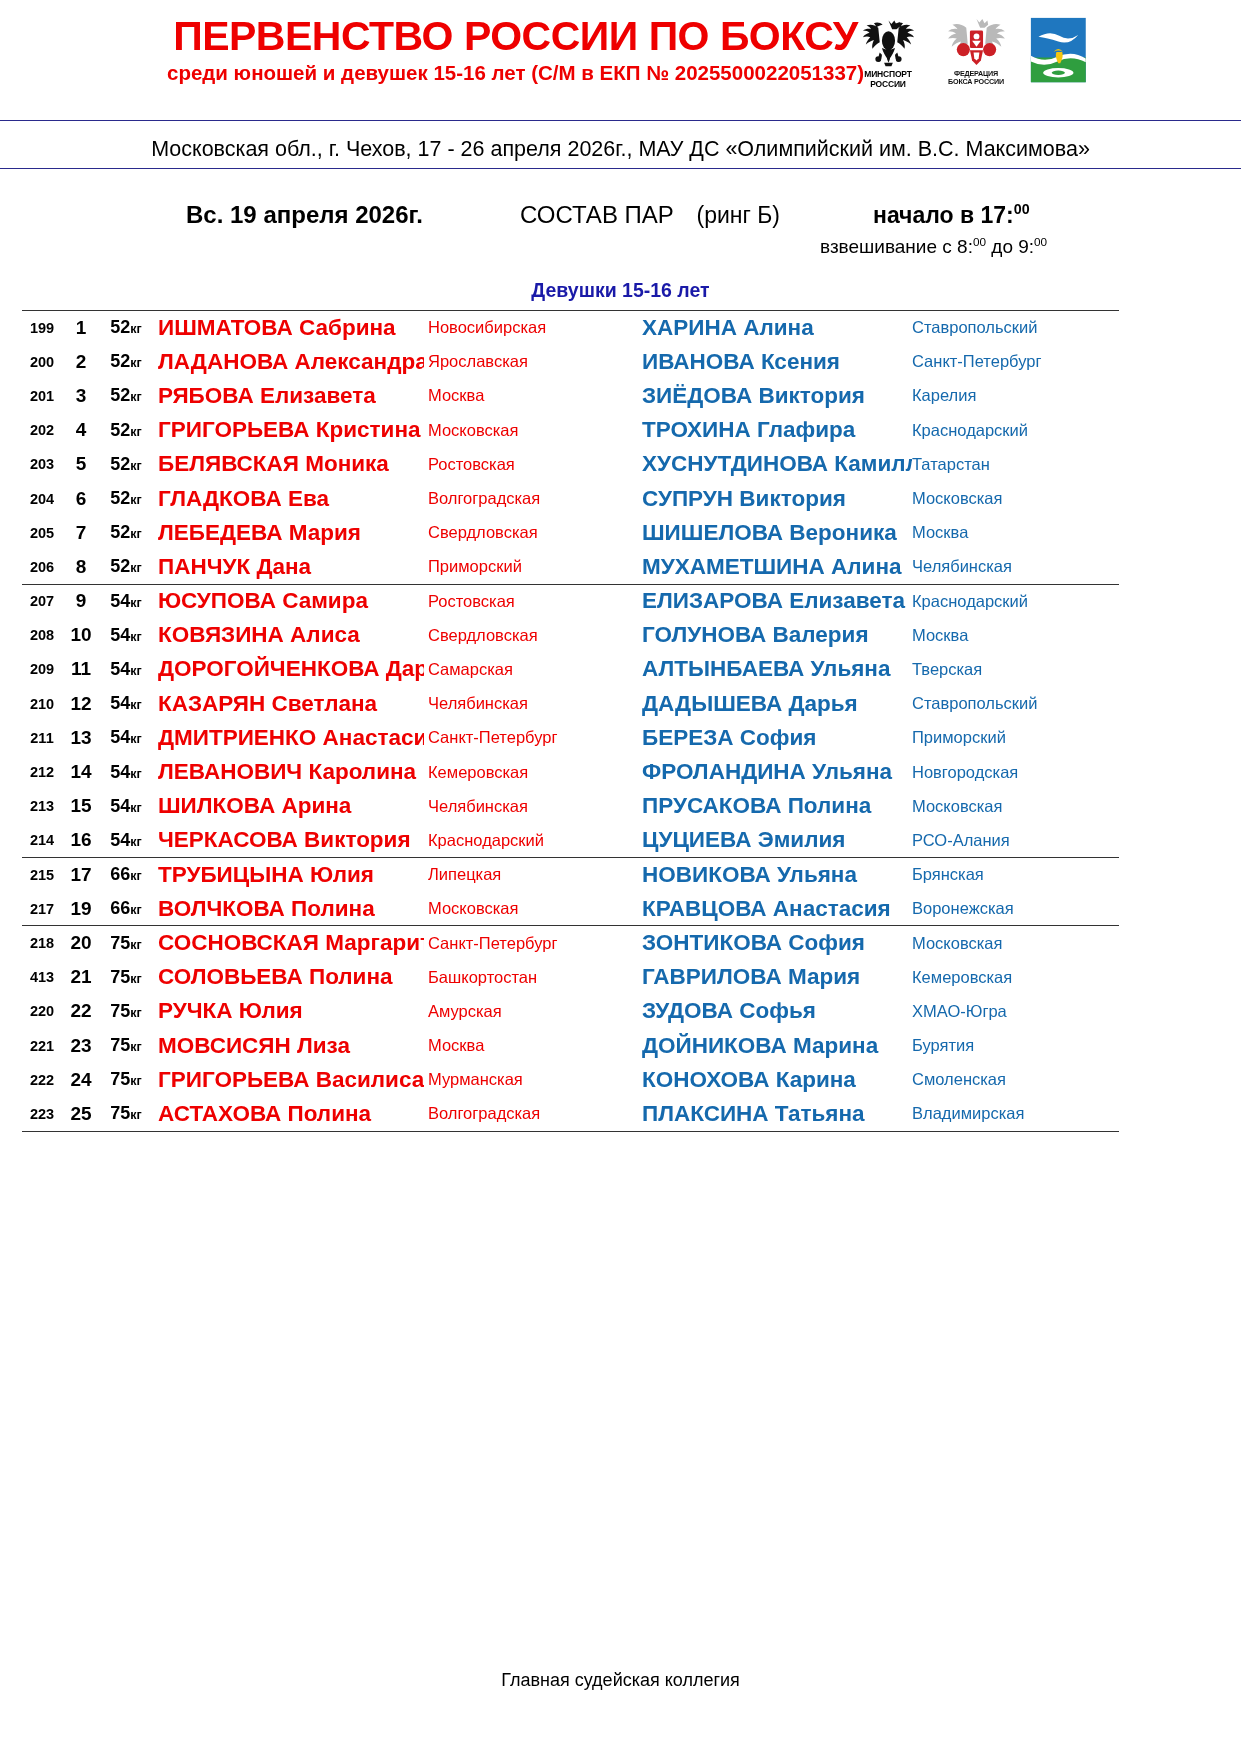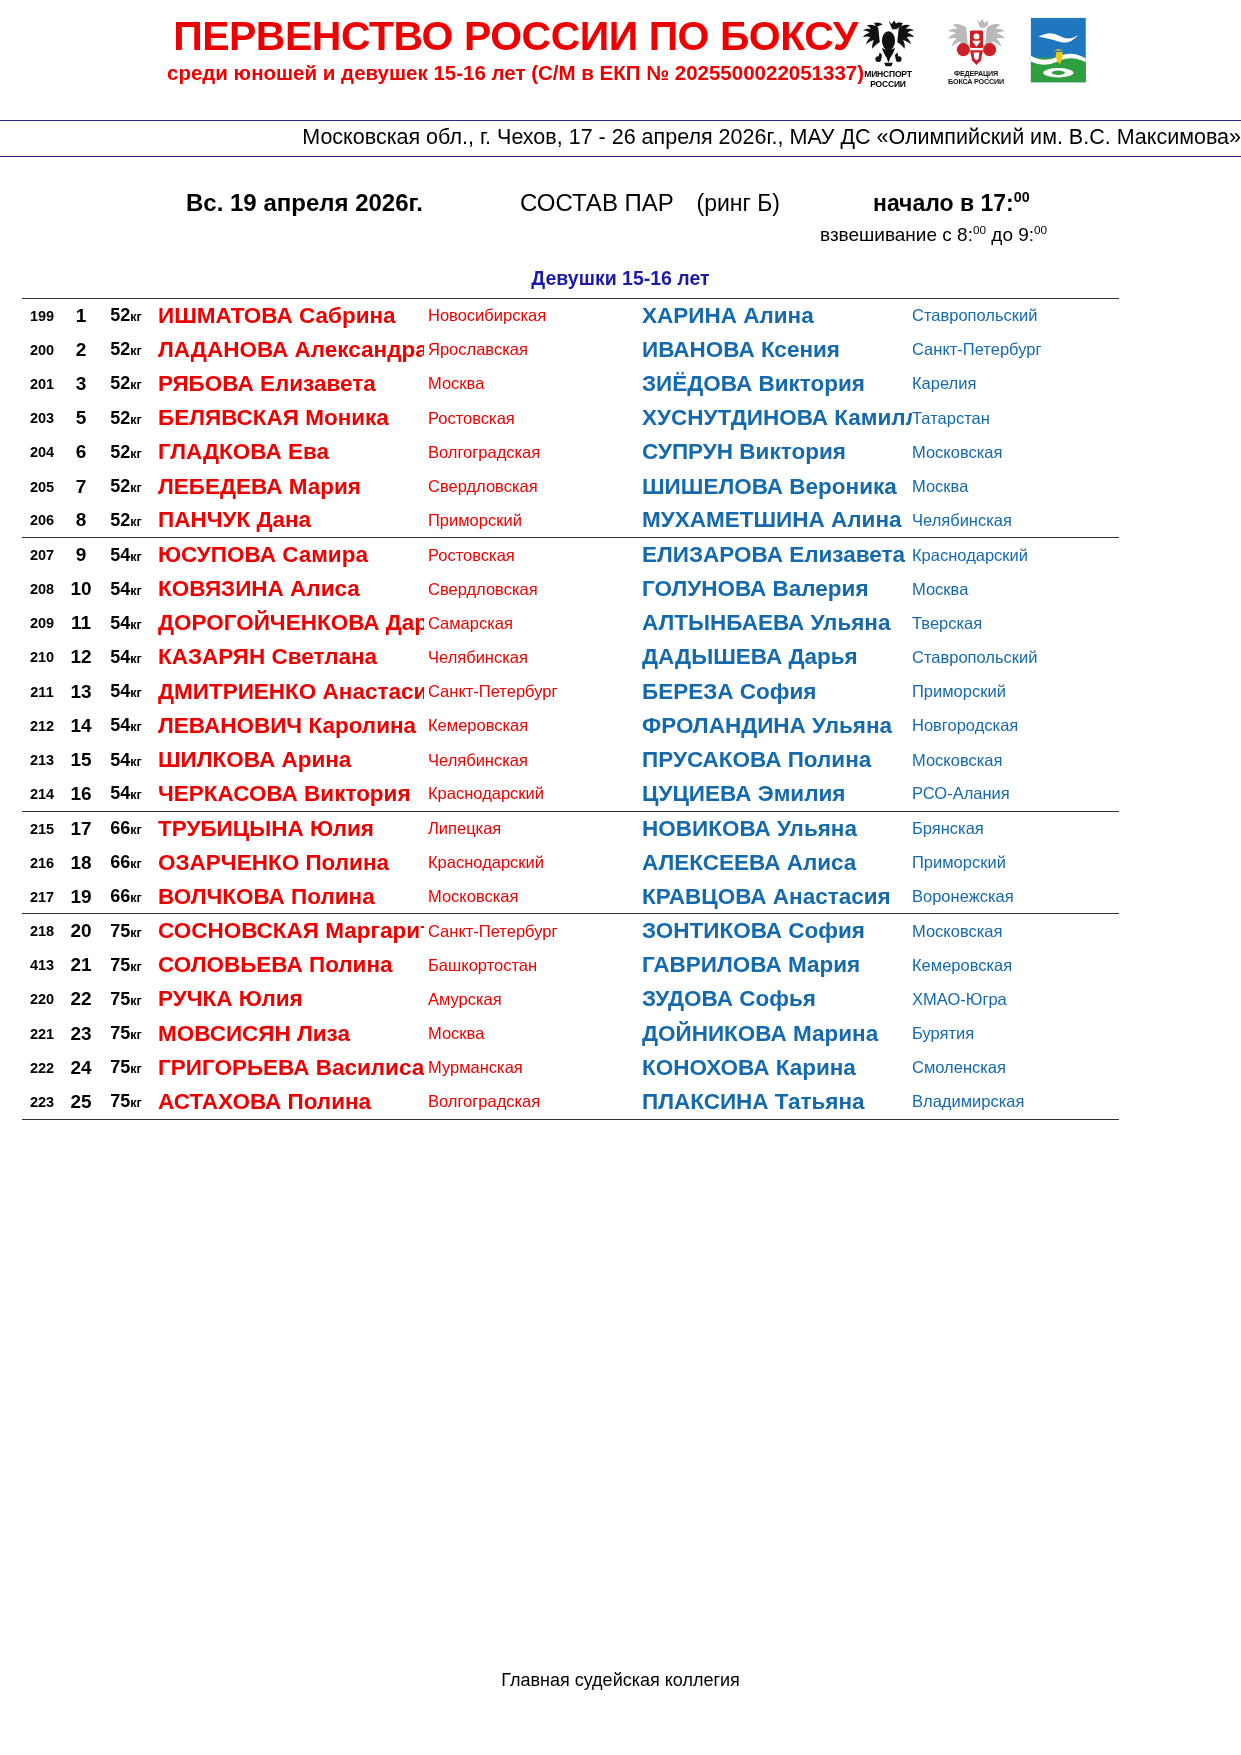--- a/index.html
+++ b/index.html
@@ -62,22 +62,22 @@
     margin-top: 0;
     letter-spacing: -0.2px;
   }
   .logo-caption.fed { font-size: 7.2px; color: #111; }
   .logo-art { height: 54px; display: block; margin: 0 auto; }
 
   
   .venue-strip {
     border-top: 1.6px solid #2a2a8c;
     border-bottom: 1.6px solid #2a2a8c;
-    text-align: right;
-    padding: 4px 0 6px 0;
+    text-align: center;
+    padding: 16px 0 6px 0;
     margin-top: 2px;
   }
   .venue-text {
     font-size: 21.5px;
     white-space: nowrap;
   }
 
   
   .meta-row {
     position: relative;
@@ -264,20 +264,29 @@
       <tr>
         <td class="c-bout">201</td>
         <td class="c-pair">3</td>
         <td class="c-wt"><span>52</span><span class="wt-unit">кг</span></td>
         <td class="c-red">РЯБОВА Елизавета</td>
         <td class="c-redreg">Москва</td>
         <td class="c-blue">ЗИЁДОВА Виктория</td>
         <td class="c-bluereg">Карелия</td>
       </tr>
       <tr>
+        <td class="c-bout">202</td>
+        <td class="c-pair">4</td>
+        <td class="c-wt"><span>52</span><span class="wt-unit">кг</span></td>
+        <td class="c-red">ГРИГОРЬЕВА Кристина</td>
+        <td class="c-redreg">Московская</td>
+        <td class="c-blue">ТРОХИНА Глафира</td>
+        <td class="c-bluereg">Краснодарский</td>
+      </tr>
+      <tr>
         <td class="c-bout">203</td>
         <td class="c-pair">5</td>
         <td class="c-wt"><span>52</span><span class="wt-unit">кг</span></td>
         <td class="c-red">БЕЛЯВСКАЯ Моника</td>
         <td class="c-redreg">Ростовская</td>
         <td class="c-blue">ХУСНУТДИНОВА Камилла</td>
         <td class="c-bluereg">Татарстан</td>
       </tr>
       <tr>
         <td class="c-bout">204</td>
@@ -381,29 +390,20 @@
       <tr class="group-start">
         <td class="c-bout">215</td>
         <td class="c-pair">17</td>
         <td class="c-wt"><span>66</span><span class="wt-unit">кг</span></td>
         <td class="c-red">ТРУБИЦЫНА Юлия</td>
         <td class="c-redreg">Липецкая</td>
         <td class="c-blue">НОВИКОВА Ульяна</td>
         <td class="c-bluereg">Брянская</td>
       </tr>
       <tr>
-        <td class="c-bout">216</td>
-        <td class="c-pair">18</td>
-        <td class="c-wt"><span>66</span><span class="wt-unit">кг</span></td>
-        <td class="c-red">ОЗАРЧЕНКО Полина</td>
-        <td class="c-redreg">Краснодарский</td>
-        <td class="c-blue">АЛЕКСЕЕВА Алиса</td>
-        <td class="c-bluereg">Приморский</td>
-      </tr>
-      <tr>
         <td class="c-bout">217</td>
         <td class="c-pair">19</td>
         <td class="c-wt"><span>66</span><span class="wt-unit">кг</span></td>
         <td class="c-red">ВОЛЧКОВА Полина</td>
         <td class="c-redreg">Московская</td>
         <td class="c-blue">КРАВЦОВА Анастасия</td>
         <td class="c-bluereg">Воронежская</td>
       </tr>
       <tr class="group-start">
         <td class="c-bout">218</td>

